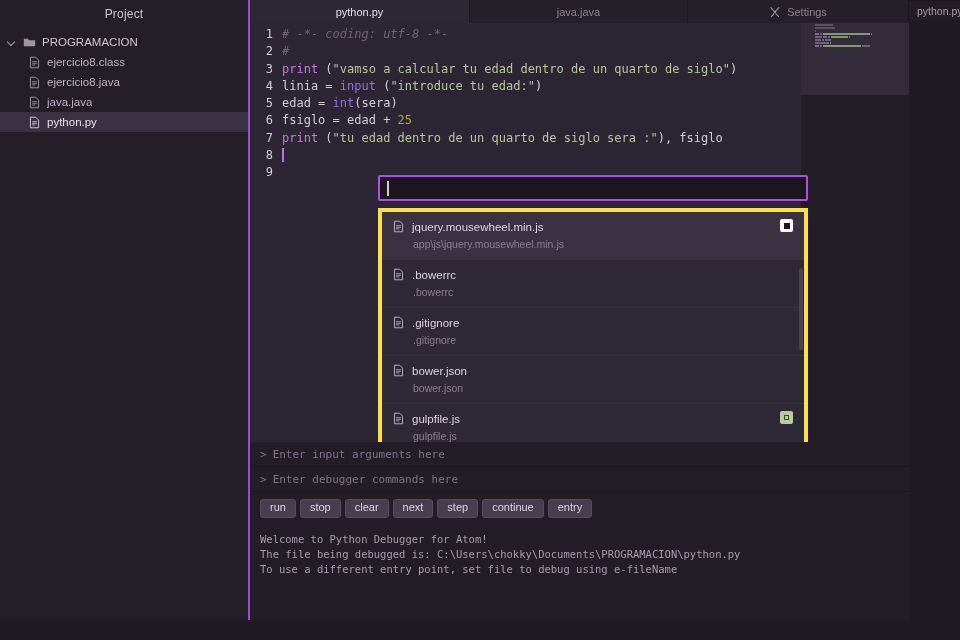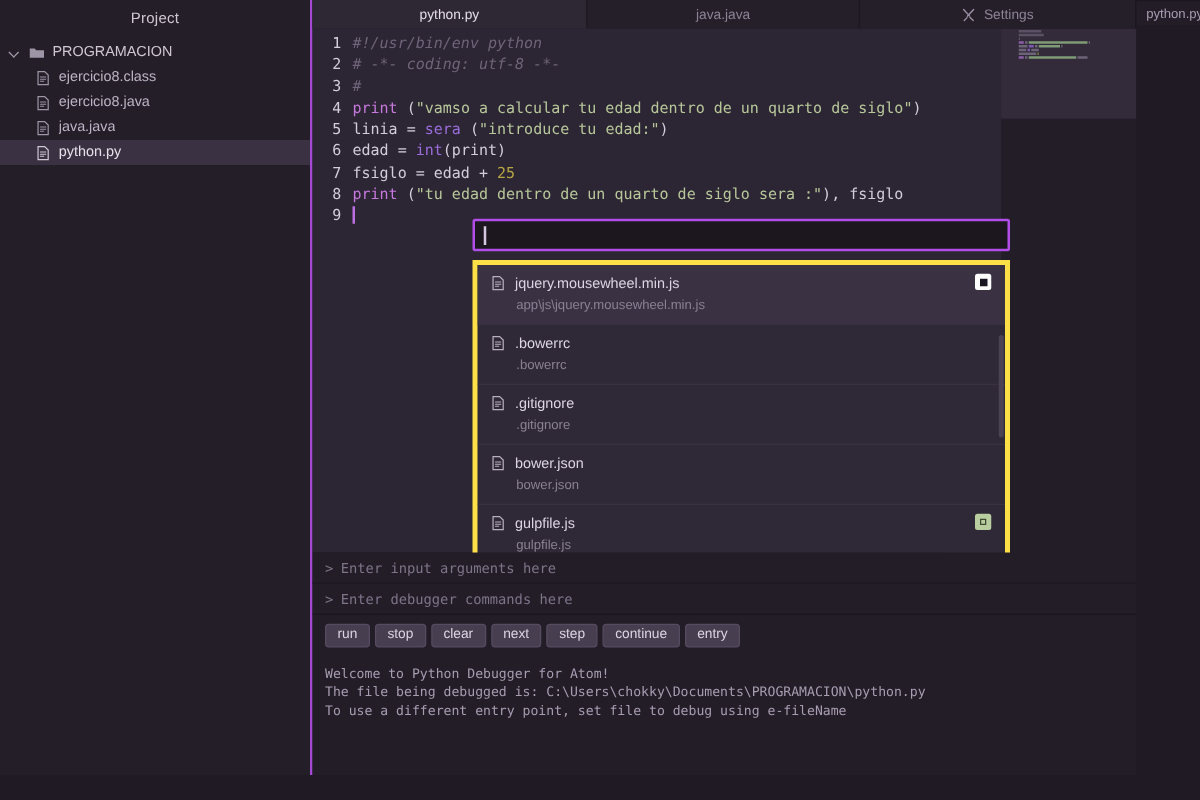--- a/index.html
+++ b/index.html
@@ -259,26 +259,25 @@
             <div class="ln">2</div>
             <div class="ln">3</div>
             <div class="ln">4</div>
             <div class="ln">5</div>
             <div class="ln">6</div>
             <div class="ln">7</div>
             <div class="ln">8</div>
             <div class="ln">9</div>
           </div>
           <div class="codelines" id="codelines">
-              <div class="ln"><span class="c-com">#!/usr/bin/env python</span></div>
               <div class="ln"><span class="c-com"># -*- coding: utf-8 -*-</span></div>
               <div class="ln"><span class="c-com">#</span></div>
               <div class="ln"><span class="c-kw">print</span><span class="c-pl"> (</span><span class="c-str">"vamso a calcular tu edad dentro de un quarto de siglo"</span><span class="c-pl">)</span></div>
-              <div class="ln"><span class="c-pl">linia = </span><span class="c-fn">sera</span><span class="c-pl"> (</span><span class="c-str">"introduce tu edad:"</span><span class="c-pl">)</span></div>
-              <div class="ln"><span class="c-pl">edad = </span><span class="c-fn">int</span><span class="c-pl">(print)</span></div>
+              <div class="ln"><span class="c-pl">linia = </span><span class="c-fn">input</span><span class="c-pl"> (</span><span class="c-str">"introduce tu edad:"</span><span class="c-pl">)</span></div>
+              <div class="ln"><span class="c-pl">edad = </span><span class="c-fn">int</span><span class="c-pl">(sera)</span></div>
               <div class="ln"><span class="c-pl">fsiglo = edad + </span><span class="c-num">25</span></div>
               <div class="ln"><span class="c-kw">print</span><span class="c-pl"> (</span><span class="c-str">"tu edad dentro de un quarto de siglo sera :"</span><span class="c-pl">), fsiglo</span></div>
               <div class="ln"><span class="caret"></span></div>
             </div>
         </div>
 
         <div class="code-pane-dark-right"></div>
         <div class="minimap" id="minimap">
             <div class="mm-line" style="display: flex;">
               <span style="background: rgb(91, 81, 101); height: 2px; width: 17.85px; margin-right: 1px;"></span>

